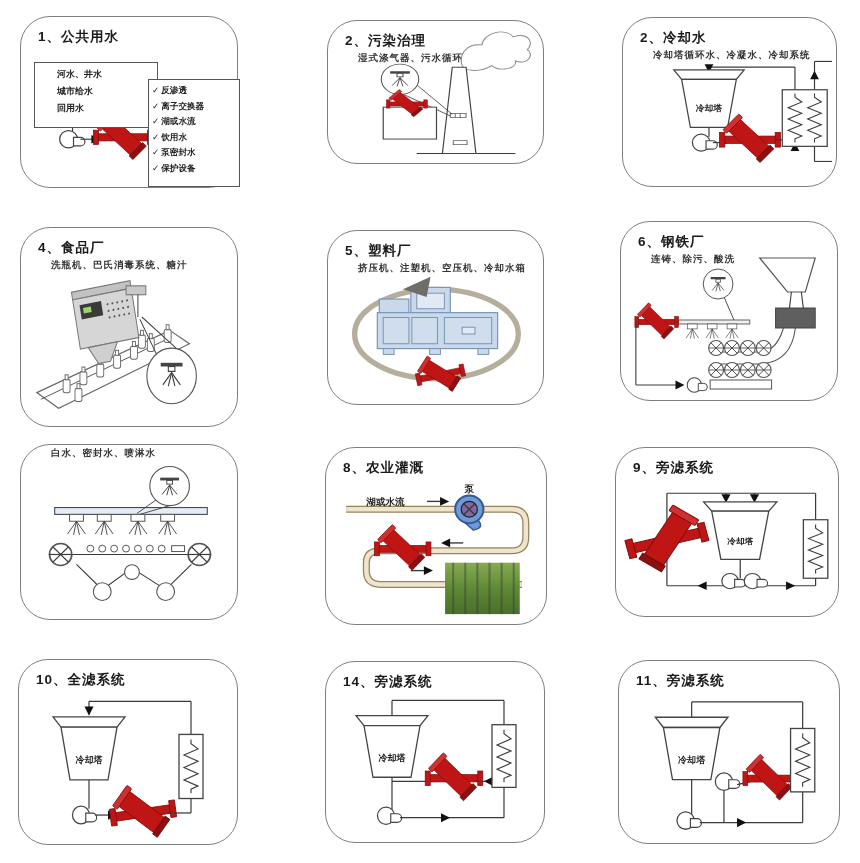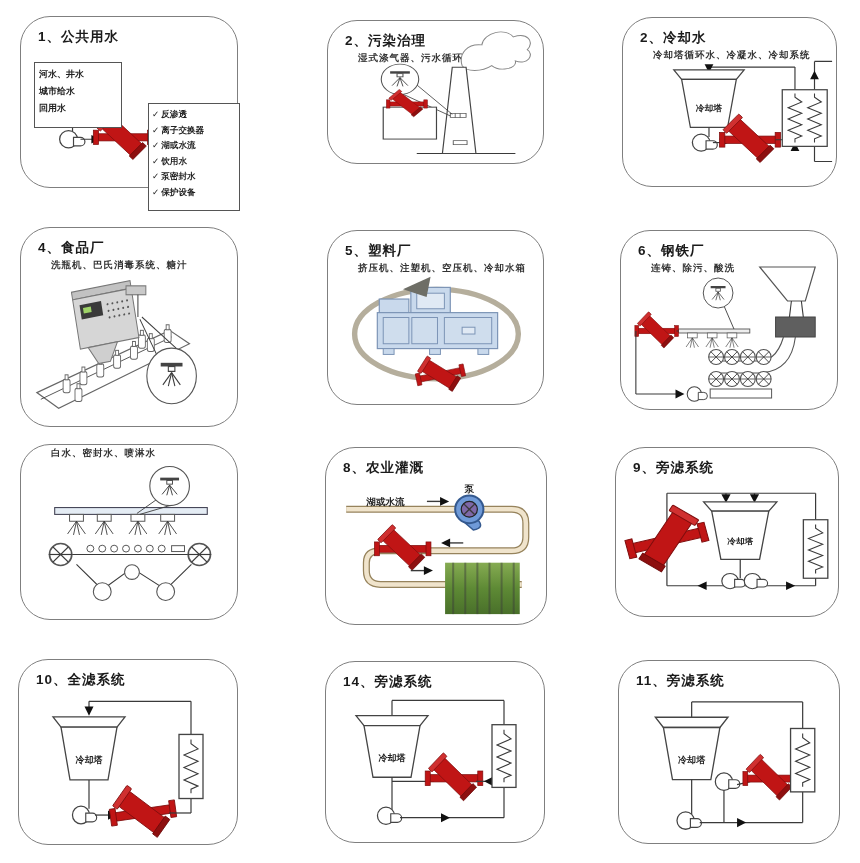--- a/index.html
+++ b/index.html
@@ -1,24 +1,24 @@
 <!DOCTYPE html>
 <html><head>
 <meta charset="utf-8">
 <style>
   html,body{margin:0;padding:0;background:#fff;}
   body{font-family:"Liberation Sans","DejaVu Sans",sans-serif;}
-  #stage{position:relative;width:860px;height:863px;background:#fff;overflow:hidden;border-radius:14px;}
+  #stage{position:relative;width:860px;height:863px;background:#fff;overflow:hidden;}
   .panel{position:absolute;border:1.4px solid #7f7f7f;border-radius:30px;background:#fff;box-sizing:border-box;}
   .panel h2{margin:11px 0 0 17px;font-size:13.5px;font-weight:700;color:#1a1a1a;letter-spacing:1px;}
   .panel .subtitle{margin:2px 0 0 30px;font-size:9.5px;font-weight:700;color:#333;letter-spacing:1px;}
   .diagram{position:absolute;left:0;top:0;width:100%;height:100%;}
   .txtbox{position:absolute;border:1px solid #555;background:#fff;font-weight:700;color:#222;}
-  .src-box{left:13px;top:45px;width:78px;height:58px;font-size:9px;line-height:17px;padding:3px 4px;}
-  .chk-box{left:127px;top:62px;width:84px;height:100px;font-size:8.6px;line-height:15.6px;padding:3px 3px;margin-top:24px;}
+  .src-box{left:13px;top:45px;width:78px;height:58px;font-size:9px;line-height:17px;padding:3px 22px;}
+  .chk-box{left:127px;top:62px;width:84px;height:100px;font-size:8.6px;line-height:15.6px;padding:3px 3px;}
   .chk-row .tick{margin-right:2px;}
   svg line, svg polyline{stroke:#3a3a3a;}
 </style>
 </head>
 <body>
 
 <svg width="0" height="0" style="position:absolute" aria-hidden="true">
   <defs>
     <g id="strainer">
       <rect x="-34" y="-5" width="68" height="10" fill="#c01515" stroke="#7e0d0d" stroke-width="1"></rect>
@@ -221,21 +221,21 @@
         <rect x="103" y="121" width="11" height="6" fill="#c9d9ec" stroke="#7b93b5" stroke-width="1"></rect>
         <rect x="152" y="121" width="11" height="6" fill="#c9d9ec" stroke="#7b93b5" stroke-width="1"></rect>
       </g>
       <polygon points="76,60 104,47 100,68" fill="#6e6e66"></polygon>
       <use href="#strainer" transform="translate(114,148) scale(0.62) rotate(-12)"></use>
     </svg>
     <h2>5、塑料厂</h2>
     <p class="subtitle">挤压机、注塑机、空压机、冷却水箱</p>
   </section>
 
-  <section class="panel" style="left:620px;top:230px;width:218px;height:180px">
+  <section class="panel" style="left:620px;top:221px;width:218px;height:180px">
     <svg class="diagram" viewBox="0 0 218 178" preserveAspectRatio="none">
       <polygon points="140,36 196,36 186,70 168,70" fill="#fff" stroke="#555" stroke-width="1.2"></polygon>
       <line x1="172" y1="70" x2="170" y2="86" stroke-width="1.1"></line>
       <line x1="182" y1="70" x2="184" y2="86" stroke-width="1.1"></line>
       <rect x="156" y="86" width="40" height="20" fill="#5f5f5f" stroke="#444" stroke-width="1"></rect>
       <path d="M 164,106 C 158,126 148,130 138,130 L 94,130" fill="none" stroke="#555" stroke-width="1.1"></path>
       <path d="M 176,106 C 172,138 152,142 138,142 L 94,142" fill="none" stroke="#555" stroke-width="1.1"></path>
       <rect x="58" y="98" width="72" height="4" fill="#eee" stroke="#555" stroke-width="0.9"></rect>
       <use href="#spray" transform="translate(72,102) scale(0.7)"></use>
       <use href="#spray" transform="translate(92,102) scale(0.7)"></use>

